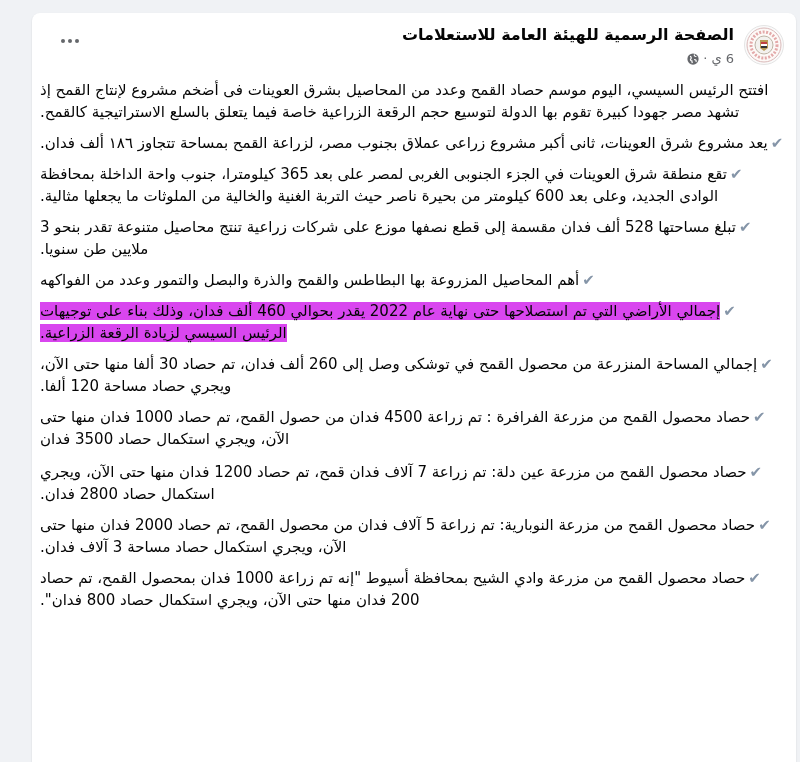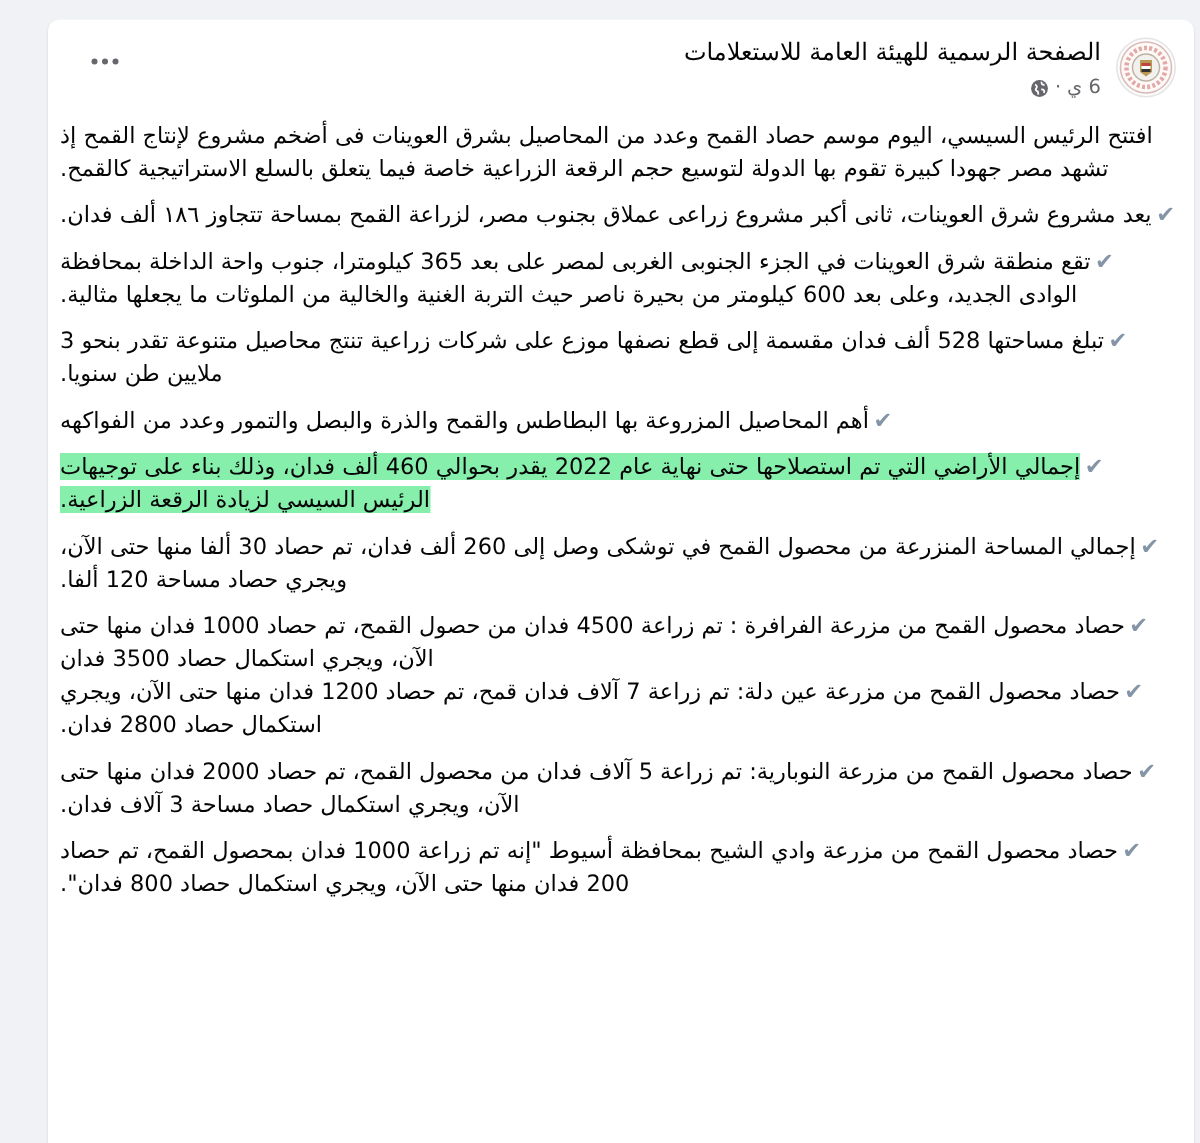--- a/index.html
+++ b/index.html
@@ -29,21 +29,21 @@
     border-radius: 50%;
     background: #fbfbfb;
     border: 1px solid #e4e4e4;
     box-sizing: border-box;
     overflow: hidden;
   }
   .page-name {
     position: absolute;
     right: 62px; top: 0;
     font-size: 16px;
-    font-weight: normal;
+    font-weight: bold;
     color: #050505;
     direction: rtl;
     white-space: nowrap;
   }
   .meta {
     position: absolute;
     right: 62px; top: 26px;
     direction: rtl;
     font-size: 13px;
     color: #65676b;
@@ -71,28 +71,28 @@
     top: 66px; left: 8px; right: 12px;
     direction: rtl;
     text-align: left;
     font-size: 15px;
     line-height: 22px;
     color: #050505;
   }
   .body p {
     margin: 0 0 9px 0;
   }
-  .body p.tight { margin-bottom: 0; }
+  .body p.tight { margin-bottom: 11px; }
   .check {
     color: #8595a8;
     font-size: 15px;
     margin-left: 3px;
   }
   .sel {
-    background: #86efac;
+    background: #d946ef;
   }
 </style>
 </head>
 <body>
 
 <div class="card">
   <div class="header">
     <div class="avatar">
       <svg width="38" height="38" viewBox="0 0 38 38">
         <circle cx="19" cy="19" r="17" fill="#fdf9f7" stroke="#d9b9b9" stroke-width="1"></circle>

